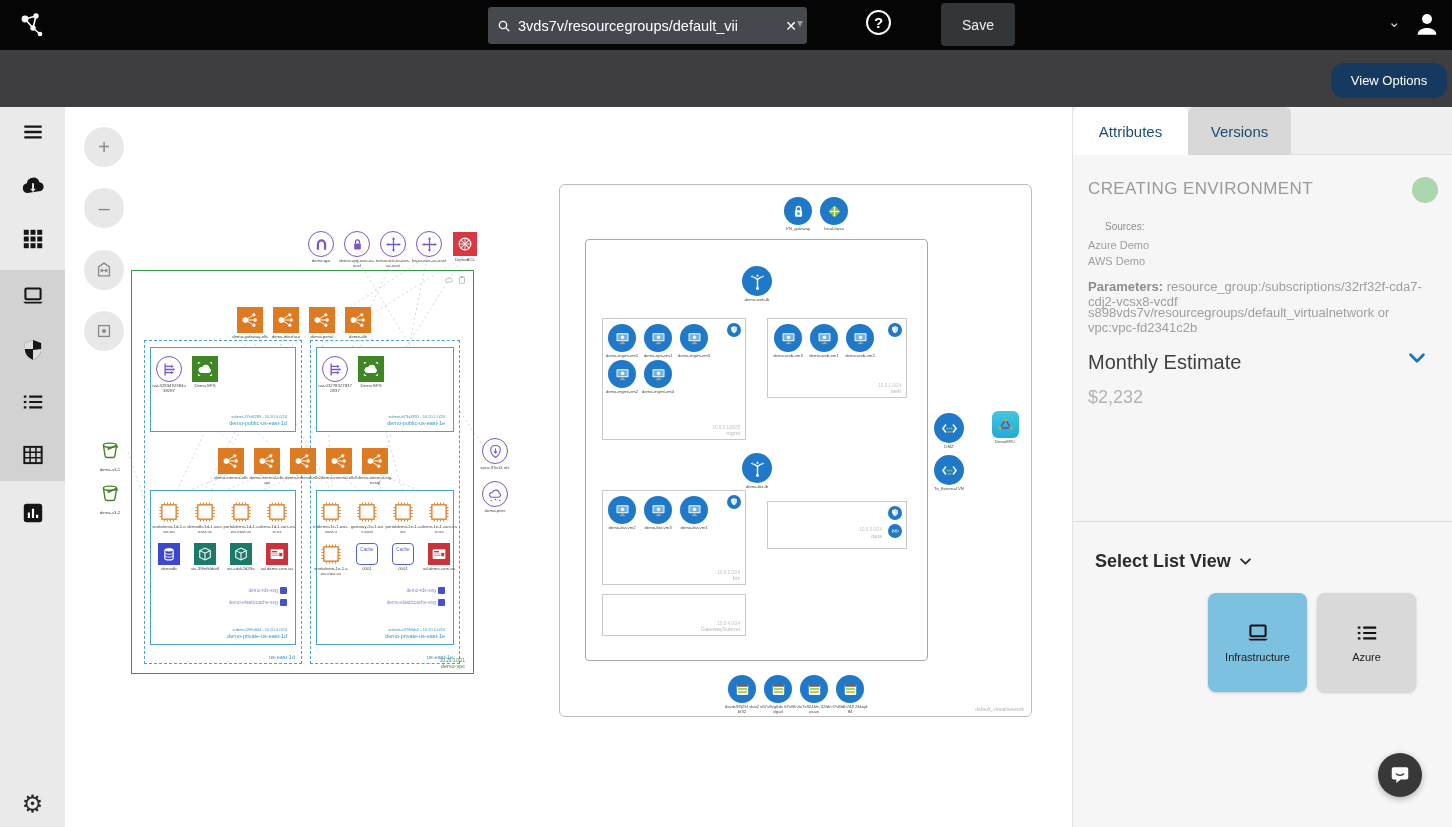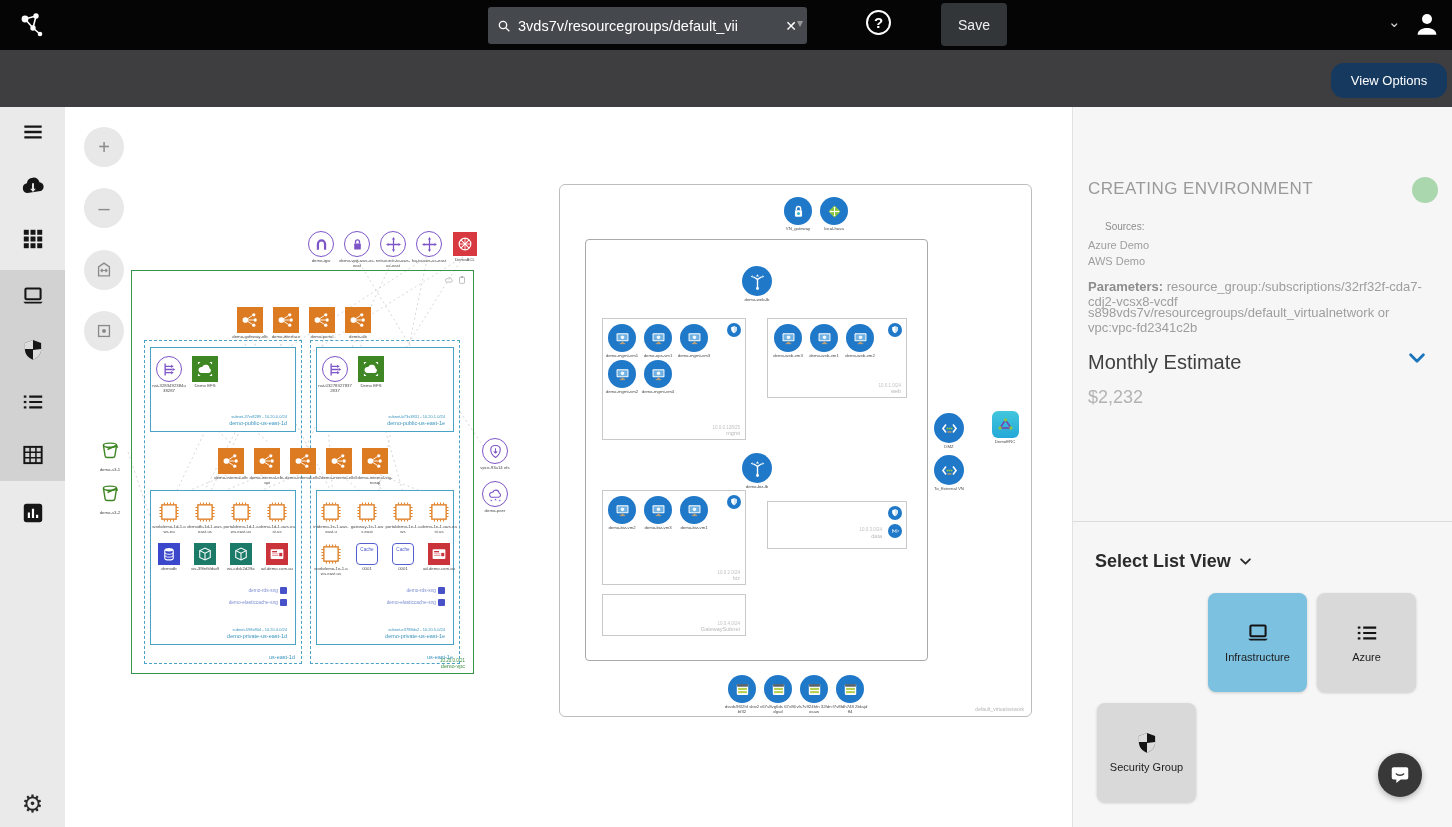--- a/index.html
+++ b/index.html
@@ -7,21 +7,21 @@
   .screen { position:relative; width:1452px; height:827px; }
 
   
   .topbar { position:absolute; left:0; top:0; width:1452px; height:50px; background:#050505; z-index:30; }
   .logo { position:absolute; left:16px; top:9px; }
   .search { position:absolute; left:468px; top:7px; width:319px; height:37px; background:#45484c; border-radius:3px; display:flex; align-items:center; padding:0 8px;margin-left:20px; }
   .search input { flex:1; background:transparent; border:none; outline:none; color:#fff; font-size:14.5px; font-family:"Liberation Sans","DejaVu Sans",sans-serif; margin-left:6px; }
   .search .xbtn { color:#fff; font-size:14px; cursor:pointer; padding:0 2px; }
   .caret { position:absolute; left:797px; top:16px; color:#9a9a9a; font-size:12px; cursor:pointer; }
   .help { position:absolute; left:866px; top:10px; width:25px; height:25px; border:2px solid #fff; border-radius:50%; color:#fff; font-weight:bold; font-size:15px; display:flex; align-items:center; justify-content:center; cursor:pointer; }
-  .savebtn { position:absolute; left:941px; top:3px; width:66px; height:43px; background:#333639; border:none; border-radius:4px; color:#f0f0f0; font-size:14px; cursor:pointer; font-family:"Liberation Sans","DejaVu Sans",sans-serif; }
+  .savebtn { position:absolute; left:941px; top:3px; width:74px; height:43px; background:#333639; border:none; border-radius:4px; color:#f0f0f0; font-size:14px; cursor:pointer; font-family:"Liberation Sans","DejaVu Sans",sans-serif; }
   .acctchev { position:absolute; left:1388px; top:13px; color:#d8d8d8; font-size:15px; cursor:pointer; }
   .avatar { position:absolute; left:1412px; top:9px; cursor:pointer; }
 
   
   .subbar { position:absolute; left:0; top:50px; width:1452px; height:57px; background:#3e3e40; z-index:20; }
   .viewopts { position:absolute; left:1331px; top:13px; width:116px; height:35px; background:#16395f; color:#fff; border:none; border-radius:13px; font-size:13px; cursor:pointer; font-family:"Liberation Sans","DejaVu Sans",sans-serif; }
 
   
   .sidebar { position:absolute; left:0; top:107px; width:65px; height:720px; background:#eaeaea; z-index:10; }
   .sidebar .band { position:absolute; left:0; top:163px; width:65px; height:211px; background:#d2d2d2; }
@@ -1129,20 +1129,24 @@
             <svg>
               <use href="#sym-tablestore"></use>
             </svg>
           </span>
           <span class="lbl tiny">f7v8fdh748 2bksjdff4</span>
         </div>
       </div>
   </main>
 
   <aside class="panel">
+    <div class="tabrow">
+      <div class="tab active" style="left:0;width:115px">Attributes</div>
+      <div class="tab inactive" style="left:115px;width:103px">Versions</div>
+    </div>
 
     <div class="ptitle">CREATING ENVIRONMENT</div>
     <div class="gdot"></div>
 
     <div class="srclbl">Sources:</div>
     <div class="srcitem" style="top:132px">Azure Demo</div>
     <div class="srcitem" style="top:148px">AWS Demo</div>
 
     <div class="paramline" style="top:172px"><b>Parameters:</b> <span>resource_group:/subscriptions/32rf32f-cda7-cdj2-vcsx8-vcdf</span></div>
     <div class="paramline" style="top:198px"><span>s898vds7v/resourcegroups/default_virtualnetwork or vpc:vpc-fd2341c2b</span></div>
@@ -1167,26 +1171,20 @@
           <use href="#sym-laptop"></use>
         </svg>
       <span class="vlbl">Infrastructure</span>
     </div>
     <div class="vcard" style="left:244px;top:486px">
       <svg>
           <use href="#sym-list"></use>
         </svg>
       <span class="vlbl">Azure</span>
     </div>
-    <div class="vcard" style="left:24px;top:596px">
-      <svg>
-          <use href="#sym-shield"></use>
-        </svg>
-      <span class="vlbl">Security Group</span>
-    </div>
   </aside>
 
   <div class="chat">
     <svg>
         <use href="#sym-bubble"></use>
       </svg>
   </div>
 
 </div>
 

